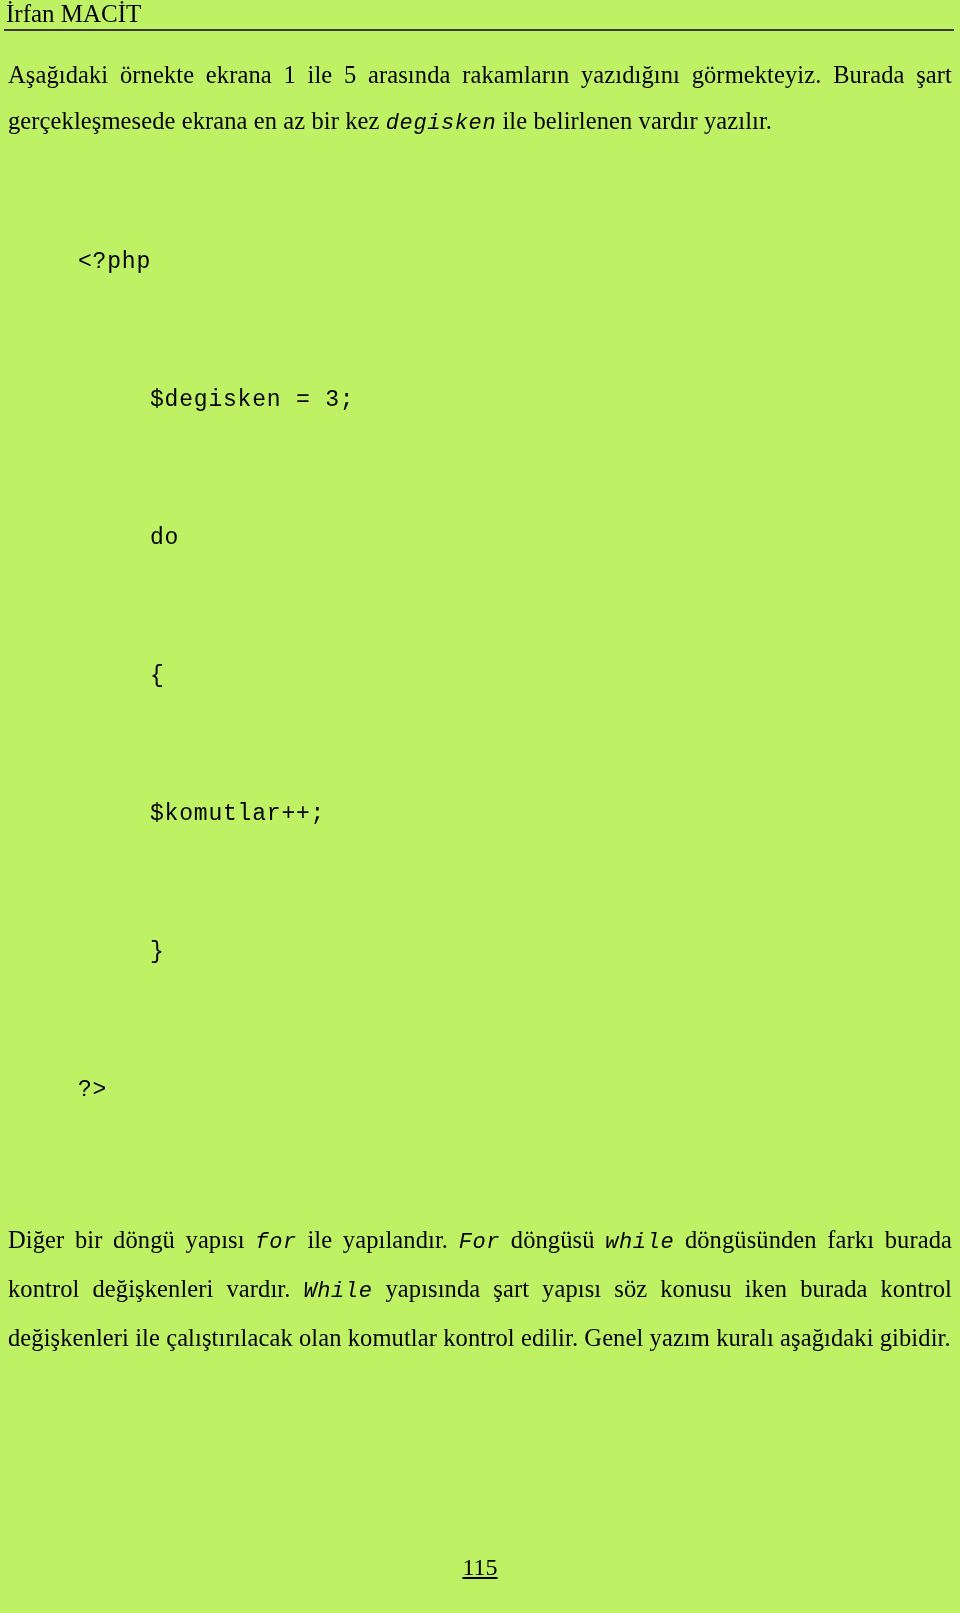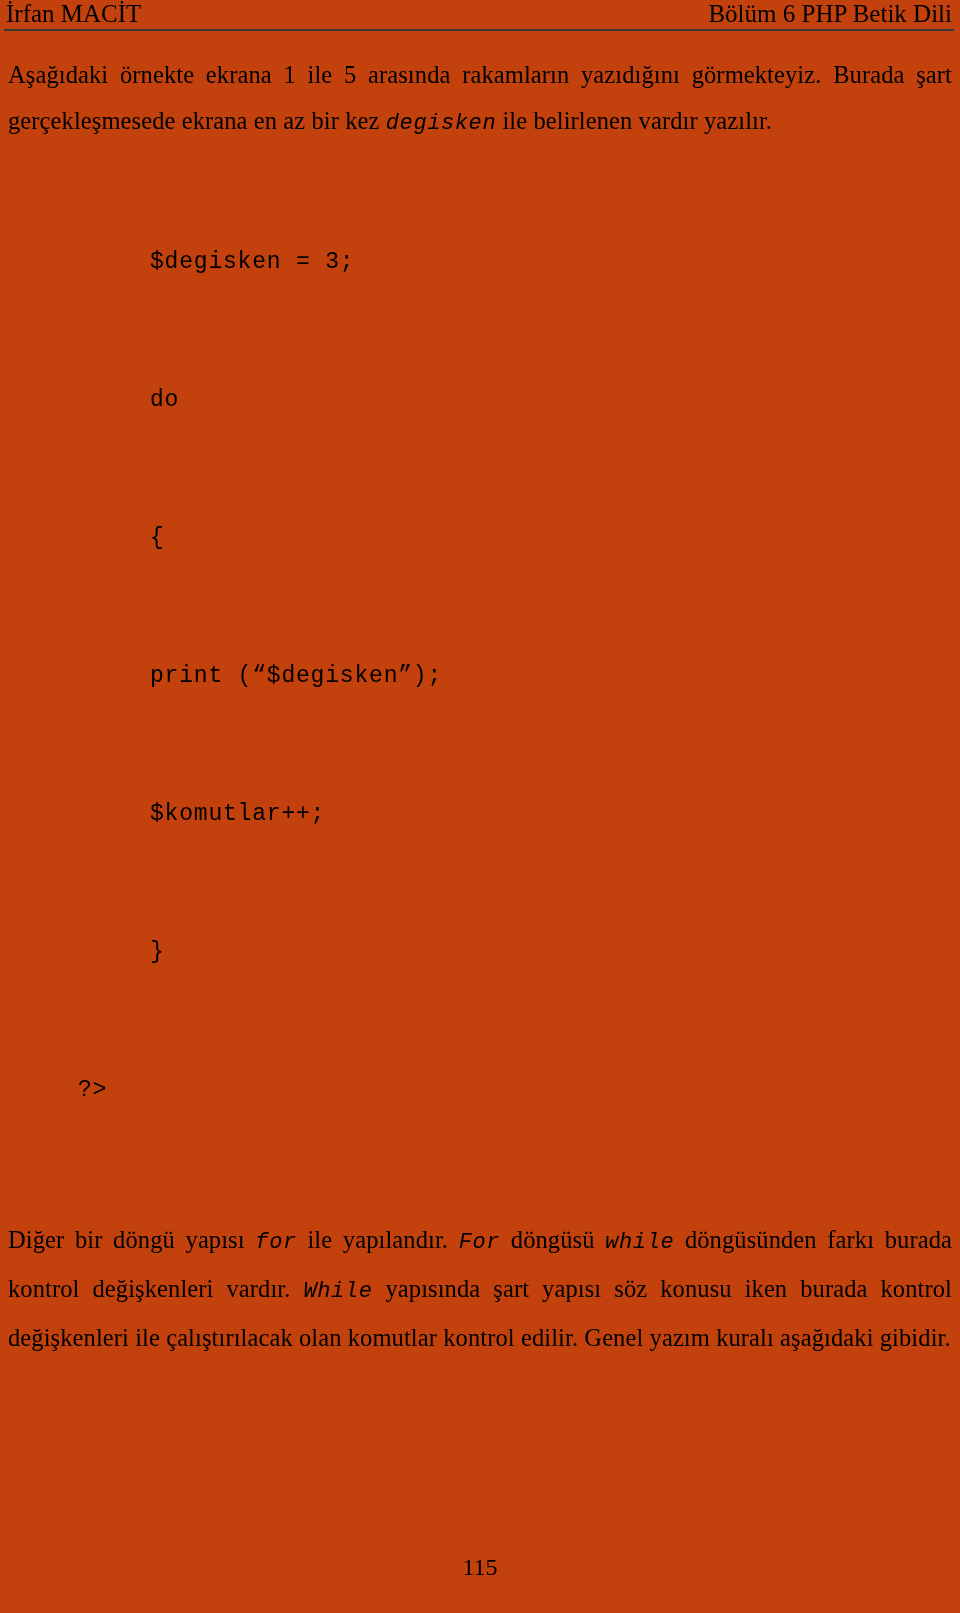--- a/index.html
+++ b/index.html
@@ -4,21 +4,21 @@
 <style>
   html, body {
     margin: 0;
     padding: 0;
     background: #ffffff;
   }
   .page {
     position: relative;
     width: 960px;
     height: 1613px;
-    background: #c2410c;
+    background: #bef264;
     overflow: hidden;
     font-family: "Liberation Serif", "DejaVu Serif", serif;
     color: #000000;
   }
 
   
   .header {
     position: absolute;
     top: 0;
     left: 6px;
@@ -85,47 +85,47 @@
   .code-line.indent-1 { padding-left: 142px; }
   .gap-12 { height: 12px; }
 
   
   .footer {
     position: absolute;
     left: 0;
     width: 960px;
     top: 1552px;
     text-align: center;
+    text-decoration: underline;
   }
   .page-number {
     font-family: "Liberation Serif", "DejaVu Serif", serif;
     font-size: 24px;
     line-height: 30px;
   }
 </style>
 </head>
 <body>
 
 <div class="page">
 
   <div class="header">
     <div class="header-left">İrfan MACİT</div>
-    <div class="header-right">Bölüm 6 PHP Betik Dili</div>
   </div>
   <div class="header-rule"></div>
 
   <div class="content">
 
     <p class="body"><span>Aşağıdaki örnekte ekrana 1 ile 5 arasında rakamların yazıdığını görmekteyiz. Burada şart gerçekleşmesede ekrana en az bir kez </span><span class="mono-inline">degisken</span><span> ile belirlenen vardır yazılır.</span></p>
 
     <div class="code-block">
+      <div class="code-line indent-0">&lt;?php</div>
       <div class="code-line indent-1">$degisken = 3;</div>
       <div class="code-line indent-1">do</div>
       <div class="code-line indent-1">{</div>
-      <div class="code-line indent-1">print (“$degisken”);</div>
       <div class="code-line indent-1">$komutlar++;</div>
       <div class="code-line indent-1">}</div>
       <div class="code-line indent-0">?&gt;</div>
     </div>
 
     <div class="gap-12"></div>
 
     <p class="body"><span>Diğer bir döngü yapısı </span><span class="mono-inline">for</span><span> ile yapılandır. </span><span class="mono-inline">For</span><span> döngüsü </span><span class="mono-inline">while</span><span> döngüsünden farkı burada kontrol değişkenleri vardır. </span><span class="mono-inline">While</span><span> yapısında şart yapısı söz  konusu iken burada kontrol değişkenleri ile çalıştırılacak olan komutlar kontrol edilir. Genel yazım kuralı aşağıdaki gibidir.</span></p>
 
   </div>

